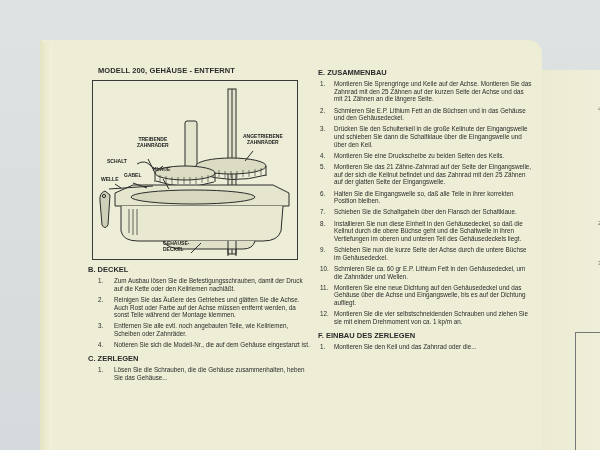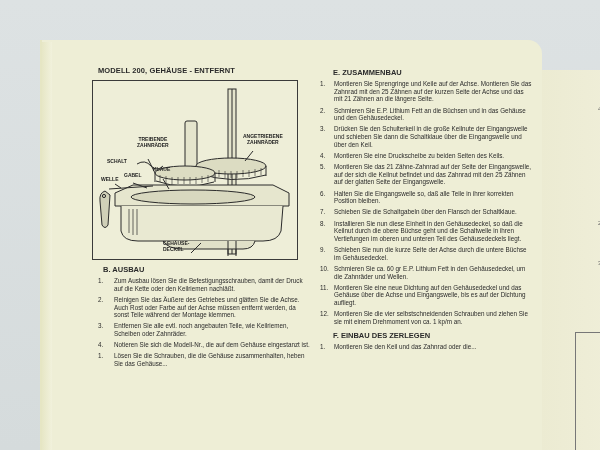--- a/index.html
+++ b/index.html
@@ -48,21 +48,21 @@
   .figure {
     position: relative; width: 206px; height: 180px; margin-left: 4px;
     border: 1px solid #3a3a3a; background: #eeeed8;
   }
   .figure svg { position: absolute; inset: 0; }
   .fig-label {
     position: absolute; font-size: 5px; font-weight: bold; line-height: 1.1;
     color: #222; text-align: center;
   }
   .section-head {
-    font-weight: bold; font-size: 7.5px; margin: 5px 0 3px 15px;
+    font-weight: bold; font-size: 7.5px; margin: 5px 0 3px 0;
   }
   .item {
     display: flex; font-size: 6.3px; line-height: 1.22; margin-bottom: 3.5px;
   }
   .item .num { width: 16px; flex-shrink: 0; text-align: left; padding-left: 2px; }
   .col-left .item .num { padding-left: 10px; width: 26px; }
   .item .txt { flex: 1; }
 </style>
 </head>
 <body>
@@ -132,38 +132,39 @@
     <div class="fig-label" style="left:150px; top:53px; white-space:pre;">ANGETRIEBENE
 ZAHNRÄDER</div>
     <div class="fig-label" style="left:14px; top:78px;">SCHALT</div>
     <div class="fig-label" style="left:8px; top:96px;">WELLE</div>
     <div class="fig-label" style="left:31px; top:92px;">GABEL</div>
     <div class="fig-label" style="left:60px; top:86px;">KLAUE</div>
     <div class="fig-label" style="left:70px; top:160px; white-space:pre; text-align:left;">GEHÄUSE-
 DECKEL</div>
   </div>
 
-  <div class="section-head">B. AUSBAU</div>
+  <div class="section-head">B. DECKEL</div>
   <div class="item">
       <span class="num">1.</span>
       <span class="txt">Zum Ausbau lösen Sie die Befestigungsschrauben, damit der Druck auf die Kette oder den Keilriemen nachläßt.</span>
     </div>
   <div class="item">
       <span class="num">2.</span>
       <span class="txt">Reinigen Sie das Äußere des Getriebes und glätten Sie die Achse. Auch Rost oder Farbe auf der Achse müssen entfernt werden, da sonst Teile während der Montage klemmen.</span>
     </div>
   <div class="item">
       <span class="num">3.</span>
       <span class="txt">Entfernen Sie alle evtl. noch angebauten Teile, wie Keilriemen, Scheiben oder Zahnräder.</span>
     </div>
   <div class="item">
       <span class="num">4.</span>
       <span class="txt">Notieren Sie sich die Modell-Nr., die auf dem Gehäuse eingestanzt ist.</span>
     </div>
 
+  <div class="section-head">C. ZERLEGEN</div>
   <div class="item">
       <span class="num">1.</span>
       <span class="txt">Lösen Sie die Schrauben, die die Gehäuse zusammenhalten, heben Sie das Gehäuse...</span>
     </div>
 </div>
 
 <div class="col-right">
   <div class="section-head" style="margin-top:0;">E. ZUSAMMENBAU</div>
   <div class="item">
       <span class="num">1.</span>

